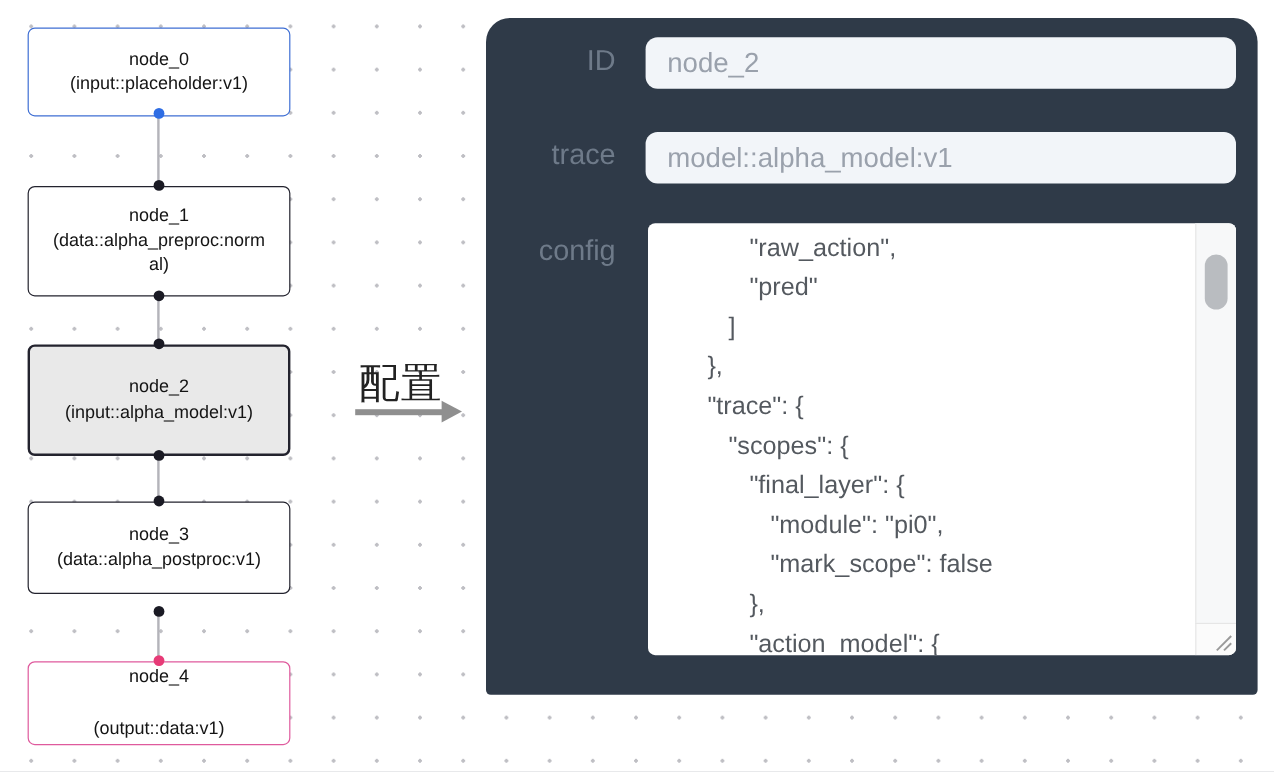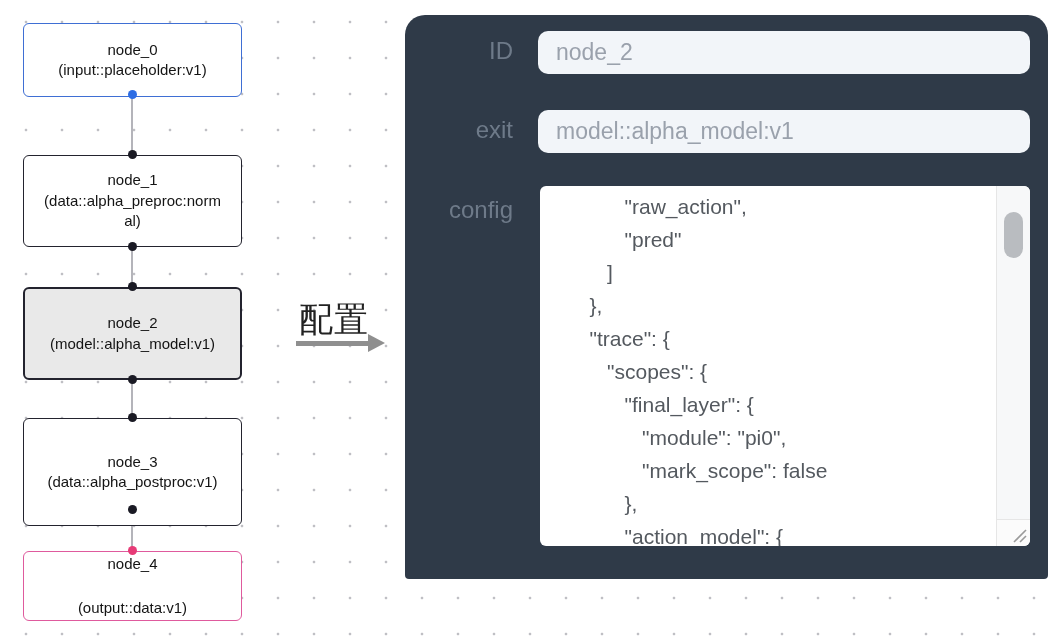--- a/index.html
+++ b/index.html
@@ -110,23 +110,23 @@
   <div class="node node--input" style="top:23px; height:74px;">
     <div>node_0</div>
     <div class="sub">(input::placeholder:v1)</div>
   </div>
   <div class="node" style="top:155px; height:92px;">
     <div>node_1</div>
     <div class="sub">(data::alpha_preproc:normal)</div>
   </div>
   <div class="node node--selected" style="top:287px; height:93px;">
     <div>node_2</div>
-    <div class="sub">(model::alpha_model:v1)</div>
+    <div class="sub">(input::alpha_model:v1)</div>
   </div>
-  <div class="node" style="top:418px; height:108px;">
+  <div class="node" style="top:418px; height:77px;">
     <div>node_3</div>
     <div class="sub">(data::alpha_postproc:v1)</div>
   </div>
   <div class="node node--output" style="top:551px; height:70px;">
     <div>node_4</div>
     <div class="sub">(output::data:v1)</div>
   </div>
 
   <div class="handle handle--blue" style="top:90px;"></div>
   <div class="handle" style="top:150px;"></div>
@@ -139,21 +139,21 @@
 
   <div class="anno-label">配置</div>
   <div class="anno-arrow-line"></div>
   <div class="anno-arrow-head"></div>
 
   <div class="panel">
 
     <div class="field-label" style="top:22px;">ID</div>
     <input class="text-input" style="top: 16px;" type="text" value="node_2">
 
-    <div class="field-label" style="top:101px;">exit</div>
+    <div class="field-label" style="top:101px;">trace</div>
     <input class="text-input" style="top: 95px;" type="text" value="model::alpha_model:v1">
 
     <div class="field-label" style="top:181px;">config</div>
 
     <div class="config-box">
       <pre>         "raw_action",
          "pred"
       ]
    },
    "trace": {

